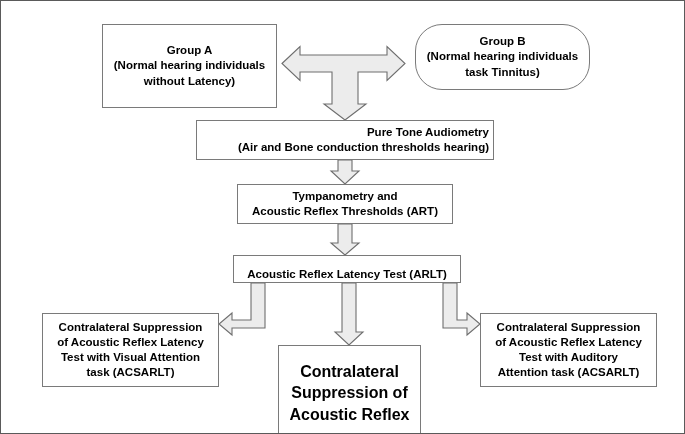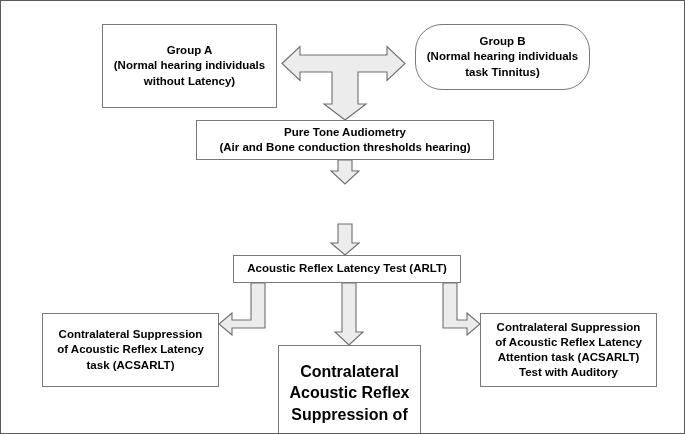--- a/index.html
+++ b/index.html
@@ -44,23 +44,23 @@
     box-sizing: border-box;
   }
   .node .ln {
     display: block;
     white-space: nowrap;
   }
 
   
   #node-group-a   { left: 101px; top: 23px;  width: 175px; height: 84px; font-size: 11.5px; }
   #node-group-b   { left: 414px; top: 23px;  width: 175px; height: 66px; font-size: 11.5px; border-radius: 27px; }
-  #node-pta       { left: 195px; top: 119px; width: 298px; height: 40px; font-size: 11.5px; }
+  #node-pta       { left: 195px; top: 119px; width: 298px; height: 40px; font-size: 11.5px; text-align: right; }
   #node-tymp      { left: 236px; top: 183px; width: 216px; height: 40px; font-size: 11.5px; }
-  #node-arlt      { left: 232px; top: 254px; width: 228px; height: 28px; font-size: 11.5px; }
+  #node-arlt      { left: 232px; top: 254px; width: 228px; height: 28px; font-size: 11.5px; align-items: flex-end; }
   #node-vcsarlt   { left: 41px;  top: 312px; width: 177px; height: 74px; font-size: 11.5px; }
   #node-csarlt    { left: 277px; top: 344px; width: 143px; height: 96px; font-size: 16px; }
   #node-acsarlt   { left: 479px; top: 312px; width: 177px; height: 74px; font-size: 11.5px; }
 </style>
 </head>
 <body>
 
 <div id="figure">
 
   <svg id="svg-layer" viewBox="0 0 685 434" xmlns="http://www.w3.org/2000/svg">
@@ -152,45 +152,52 @@
     </div>
   </div>
 
   <div class="node" id="node-pta">
     <div class="lines">
       <span class="ln">Pure Tone Audiometry</span>
       <span class="ln">(Air and Bone conduction thresholds hearing)</span>
     </div>
   </div>
 
+  <div class="node" id="node-tymp">
+    <div class="lines">
+      <span class="ln">Tympanometry and</span>
+      <span class="ln">Acoustic Reflex Thresholds (ART)</span>
+    </div>
+  </div>
 
   <div class="node" id="node-arlt">
     <div class="lines">
       <span class="ln">Acoustic Reflex Latency Test (ARLT)</span>
     </div>
   </div>
 
   <div class="node" id="node-vcsarlt">
     <div class="lines">
       <span class="ln">Contralateral Suppression</span>
       <span class="ln">of Acoustic Reflex Latency</span>
+      <span class="ln">Test with Visual Attention</span>
       <span class="ln">task (ACSARLT)</span>
     </div>
   </div>
 
   <div class="node" id="node-csarlt">
     <div class="lines">
       <span class="ln">Contralateral</span>
+      <span class="ln">Suppression of</span>
       <span class="ln">Acoustic Reflex</span>
-      <span class="ln">Suppression of</span>
     </div>
   </div>
 
   <div class="node" id="node-acsarlt">
     <div class="lines">
       <span class="ln">Contralateral Suppression</span>
       <span class="ln">of Acoustic Reflex Latency</span>
+      <span class="ln">Test with Auditory</span>
       <span class="ln">Attention task (ACSARLT)</span>
-      <span class="ln">Test with Auditory</span>
     </div>
   </div>
 
 </div>
 
 </body></html>

